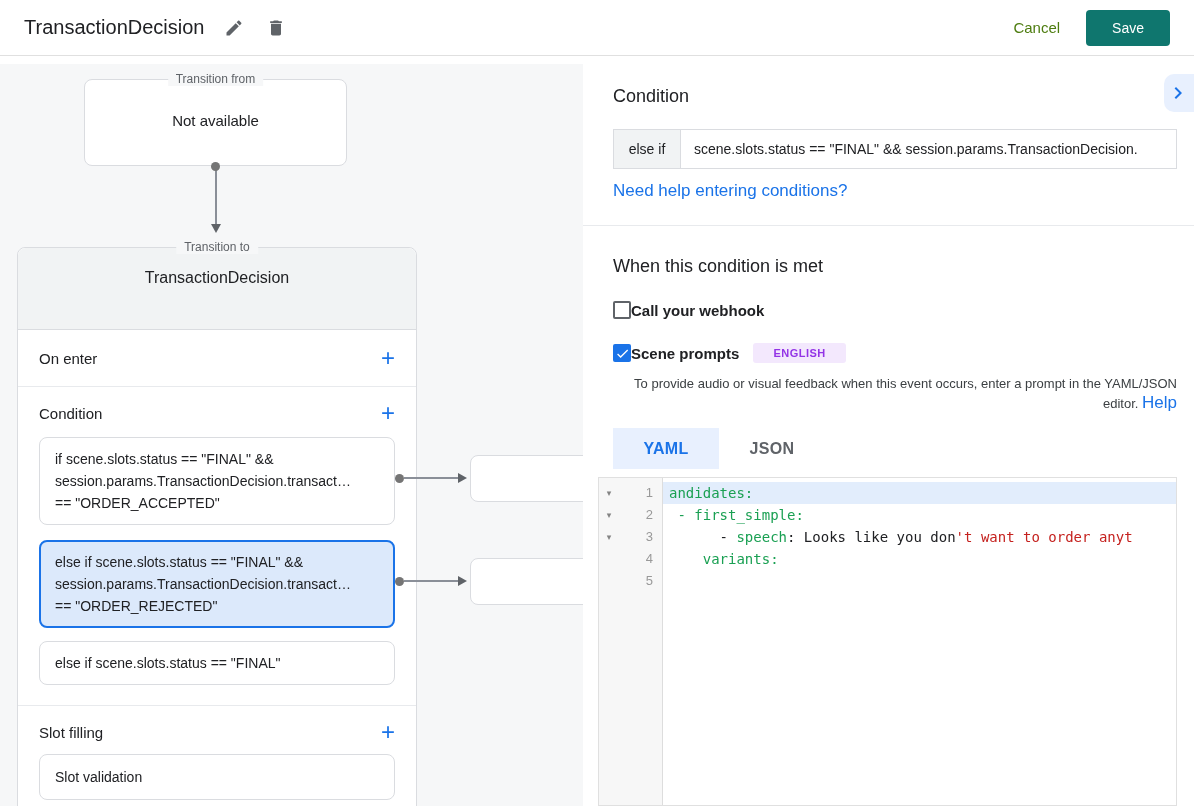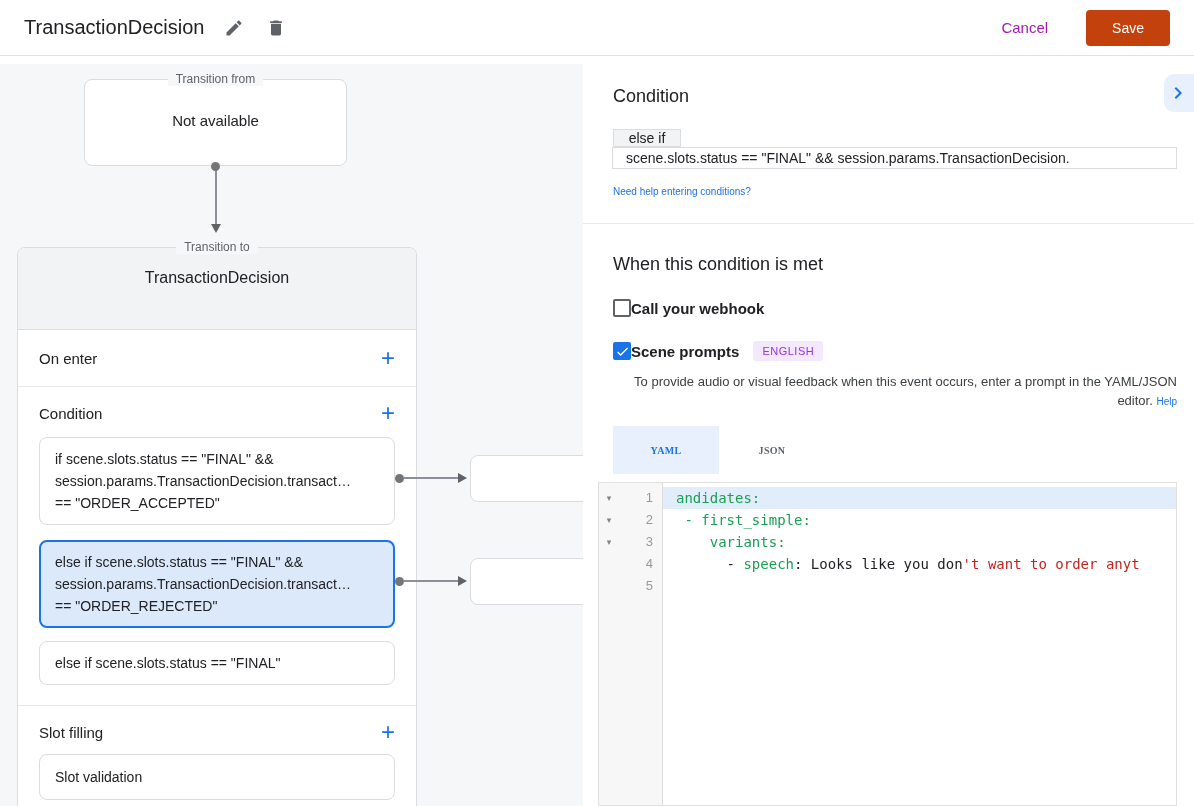--- a/index.html
+++ b/index.html
@@ -7,22 +7,22 @@
     font-family:"Liberation Sans", sans-serif; color:#202124; }
   .app { position:relative; width:1194px; height:806px; overflow:hidden; }
 
   
   .topbar { position:absolute; left:0; top:0; width:1194px; height:56px; background:#fff;
     border-bottom:1px solid #e0e0e0; display:flex; align-items:center; padding:0 24px; z-index:5; }
   .topbar-title { font-size:20px; color:#202124; }
   .icon-btn { width:22px; height:22px; margin-left:20px; cursor:pointer; display:flex; align-items:center; }
   .icon-btn svg { width:20px; height:20px; fill:#5f6368; }
   .topbar-spacer { flex:1; }
-  .cancel-btn { color:#a21caf; font-size:15px; font-weight:500; margin-right:38px; cursor:pointer; }
-  .save-btn { background:#c2410c; color:#fff; font-size:14px; font-weight:500; border:none;
+  .cancel-btn { color:#4d7c0f; font-size:15px; font-weight:500; margin-right:26px; cursor:pointer; }
+  .save-btn { background:#0f766e; color:#fff; font-size:14px; font-weight:500; border:none;
     border-radius:4px; height:36px; padding:0 26px; cursor:pointer; }
 
   
   .canvas { position:absolute; left:0; top:64px; width:583px; height:750px; background:#f6f7f8; overflow:hidden; }
   .node-legend { position:absolute; top:-8px; left:50%; transform:translateX(-50%);
     background:#f6f7f8; padding:0 8px; font-size:12px; color:#5f6368; white-space:nowrap; z-index:2; }
 
   .tf-box { position:absolute; left:84px; top:15px; width:263px; height:87px;
     background:#fff; border:1px solid #dadce0; border-radius:8px; }
   .tf-content { text-align:center; margin-top:32px; font-size:15px; color:#202124; }
@@ -61,57 +61,57 @@
     width:126px; height:47px; cursor:pointer; }
 
   
   .panel { position:absolute; left:583px; top:56px; width:611px; height:750px; background:#fff;
     padding:0 17px 0 30px; display:flex; flex-direction:column; }
   .panel h1 { font-size:18px; font-weight:400; color:#202124; margin-top:30px; }
   .collapse-btn { position:absolute; top:18px; right:0; width:30px; height:38px;
     background:#e8f0fe; border-radius:10px 0 0 10px; display:flex; align-items:center; cursor:pointer; }
   .collapse-btn svg { width:24px; height:24px; fill:#1a73e8; margin-left:2px; }
 
-  .cond-row { display:flex; margin-top:22px; height:40px;flex-direction:column; }
+  .cond-row { display:flex; margin-top:22px; height:40px; }
   .cond-type { width:68px; background:#f1f3f4; border:1px solid #dadce0; display:flex;
     align-items:center; justify-content:center; font-size:14px; color:#202124; flex:none; }
   .cond-input-wrap { flex:1; border:1px solid #dadce0; margin-left:-1px; background:#fff;
     display:flex; align-items:center; padding:0 13px; overflow:hidden; }
   .cond-input-wrap input { border:none; outline:none; width:100%; font-size:14px; color:#202124;
     font-family:"Liberation Sans", sans-serif; }
 
-  .link { color:#1a73e8; font-size:10px; cursor:pointer; }
+  .link { color:#1a73e8; font-size:17px; cursor:pointer; }
   .help-link-row { margin-top:12px; }
   .divider { border-top:1px solid #e8eaed; margin:24px -17px 0 -30px; }
 
   .cb-row { display:flex; align-items:center; margin-top:24px; }
   .cb { width:18px; height:18px; border:2px solid #5f6368; border-radius:2px; flex:none; cursor:pointer; }
   .cb.checked { border:none; background:#1a73e8; display:flex; align-items:center; justify-content:center; }
   .cb.checked svg { width:15px; height:15px; fill:#fff; }
   .cb-label { font-size:15px; font-weight:700; color:#202124; }
-  .lang-badge { margin-left:14px; background:#f3e8fd; color:#9334e6; font-size:11px; font-weight:400;
-    letter-spacing:.5px; padding:4px 9px; border-radius:3px; }
+  .lang-badge { margin-left:14px; background:#f3e8fd; color:#9334e6; font-size:11px; font-weight:700;
+    letter-spacing:.5px; padding:4px 20px; border-radius:3px; }
 
   .feedback { margin-top:11px; font-size:13px; line-height:19px; color:#3c4043; max-width:570px;text-align:right; }
 
   .tabs { display:flex; margin-top:15px; }
-  .tab { width:106px; height:48px; display:flex; align-items:center; justify-content:center;
-    font-size:10px; font-weight:600; letter-spacing:.3px; color:#5f6368; cursor:pointer;font-family:Liberation Serif, serif; }
+  .tab { width:106px; height:41px; display:flex; align-items:center; justify-content:center;
+    font-size:16px; font-weight:600; letter-spacing:.3px; color:#5f6368; cursor:pointer; }
   .tab.active { background:#e8f0fe; color:#1a73e8; }
 
   .editor { flex:1; min-height:0; display:flex; margin:8px 0 0 -15px; border:1px solid #e0e0e0;
     background:#fff; overflow:hidden; }
   .gutter { width:64px; flex:none; background:#f7f7f7; border-right:1px solid #ddd;
     padding-top:4px; font-size:13px; line-height:22px; color:#999; }
   .gut-row { display:flex; height:22px; }
   .fold { width:20px; text-align:center; color:#848484; font-size:9px; line-height:22px; }
   .lnum { flex:1; text-align:right; padding-right:9px; }
   .codecol { flex:1; padding-top:4px; font-family:"DejaVu Sans Mono", monospace;
     font-size:14px; line-height:22px; overflow:hidden; }
-  .code-row { height:22px; white-space:pre; padding-left:13px; }
+  .code-row { height:22px; white-space:pre; padding-left:6px; }
   .code-row.hl { background:#e2edfc; }
   .tok-key { color:#1aa053; }
   .tok-plain { color:#202124; }
   .tok-string { color:#c5221f; }
 </style>
 </head>
 <body>
 
 <div class="app">
 
@@ -260,19 +260,19 @@
             <span class="lnum">4</span>
           </div>
           <div class="gut-row">
             <span class="fold"></span>
             <span class="lnum">5</span>
           </div>
         </div>
       <div class="codecol">
           <div class="code-row hl"><span class="tok-key">andidates:</span></div>
           <div class="code-row"><span class="tok-key"> - first_simple:</span></div>
+          <div class="code-row"><span class="tok-plain">      - </span><span class="tok-key">speech</span><span class="tok-plain">: Looks like you don</span><span class="tok-string">'t want to order anyt</span></div>
           <div class="code-row"><span class="tok-key">    variants:</span></div>
-          <div class="code-row"><span class="tok-plain">      - </span><span class="tok-key">speech</span><span class="tok-plain">: Looks like you don</span><span class="tok-string">'t want to order anyt</span></div>
           <div class="code-row"></div>
         </div>
     </div>
   </div>
 </div>
 
 </body></html>

